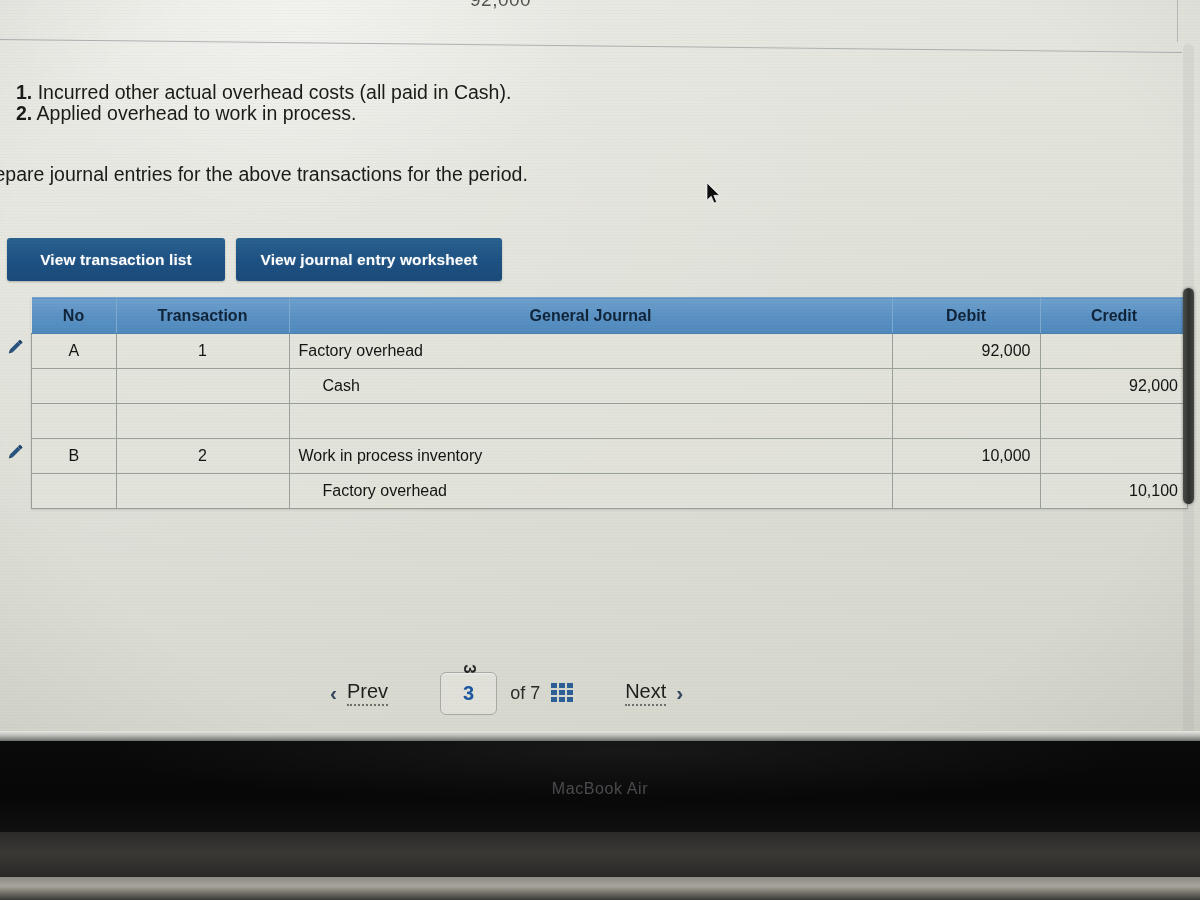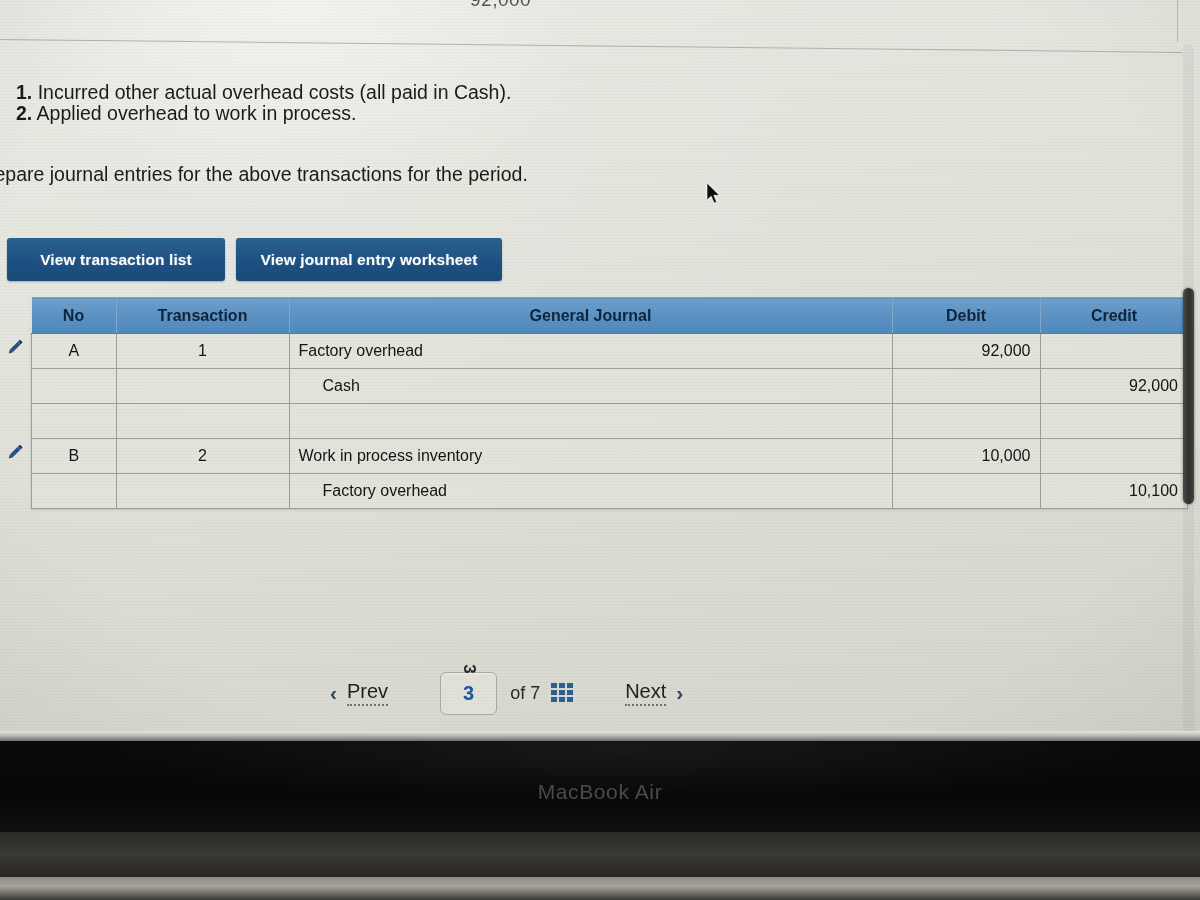--- a/index.html
+++ b/index.html
@@ -236,21 +236,21 @@
       radial-gradient(ellipse 700px 70px at 620px 10px, rgba(255,255,255,0.06), rgba(255,255,255,0) 75%),
       linear-gradient(180deg, #0a0a0a 0%, #070707 60%, #101010 100%);
     z-index: 100;
   }
   #bezel-label {
     position: absolute;
     left: 0; top: 780px;
     width: 1200px;
     text-align: center;
     color: #55565a;
-    font-size: 21px;
+    font-size: 16px;
     letter-spacing: .6px;
     z-index: 101;
     opacity: .85;
   }
   #base {
     position: absolute;
     left: 0; top: 832px;
     width: 1200px; height: 48px;
     background: linear-gradient(180deg, #2b2a28 0%, #3a3936 45%, #262523 100%);
     z-index: 100;

